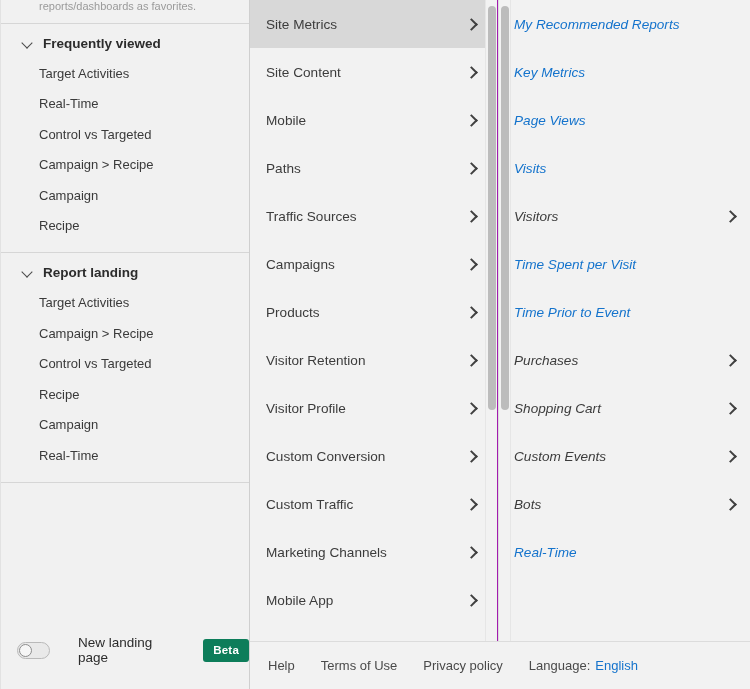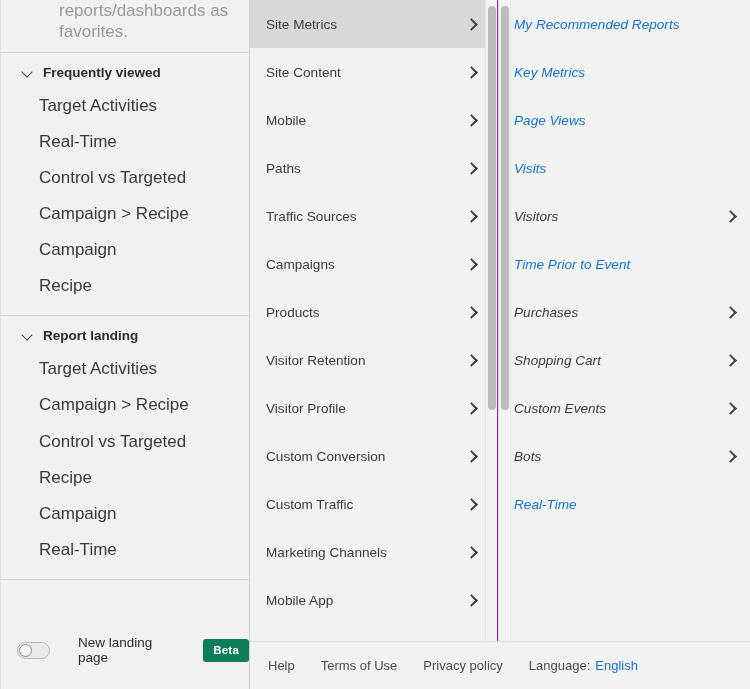--- a/index.html
+++ b/index.html
@@ -21,22 +21,22 @@
     width: 250px;
     height: 689px;
     background: #f1f1f1;
     border-right: 1px solid #cfcfcf;
     border-left: 1px solid #e2e2e2;
     display: flex;
     flex-direction: column;
     position: relative;
   }
   .sb-intro {
-    padding: 0 0 9px 58px;
-    font-size: 17px;
+    padding: 0 0 9px 38px;
+    font-size: 11px;
     color: #9a9a9a;
     line-height: 1.25;
     border-bottom: 1px solid #d6d6d6;
     margin-bottom: 0;
   }
   .sb-section { border-bottom: 1px solid #d6d6d6; padding-bottom: 11px; }
   .sb-head {
     display: flex; align-items: center;
     gap: 10px;
     padding: 12px 0 8px 21px;
@@ -54,21 +54,21 @@
     content: "";
     position: absolute;
     left: 1px; top: 1px;
     width: 7px; height: 7px;
     border-right: 1.6px solid #4a4a4a;
     border-bottom: 1.6px solid #4a4a4a;
     transform: rotate(45deg);
   }
   .sb-item {
     padding: 6px 0 6px 38px;
-    font-size: 17px;
+    font-size: 13px;
     color: #3a3a3a;
     line-height: 1.42;
     cursor: pointer;
   }
   .sb-spacer { flex: 1 1 auto; }
   .sb-footer {
     display: flex;
     align-items: center;
     gap: 28px;
     padding: 0 0 24px 16px;
@@ -319,20 +319,24 @@
         </div>
         <div class="m-item link">
           <span class="m-label">Visits</span>
           <span class="chev-spacer"></span>
         </div>
         <div class="m-item">
           <span class="m-label">Visitors</span>
           <span class="chev-right"></span>
         </div>
         <div class="m-item link">
+          <span class="m-label">Time Spent per Visit</span>
+          <span class="chev-spacer"></span>
+        </div>
+        <div class="m-item link">
           <span class="m-label">Time Prior to Event</span>
           <span class="chev-spacer"></span>
         </div>
         <div class="m-item">
           <span class="m-label">Purchases</span>
           <span class="chev-right"></span>
         </div>
         <div class="m-item">
           <span class="m-label">Shopping Cart</span>
           <span class="chev-right"></span>

